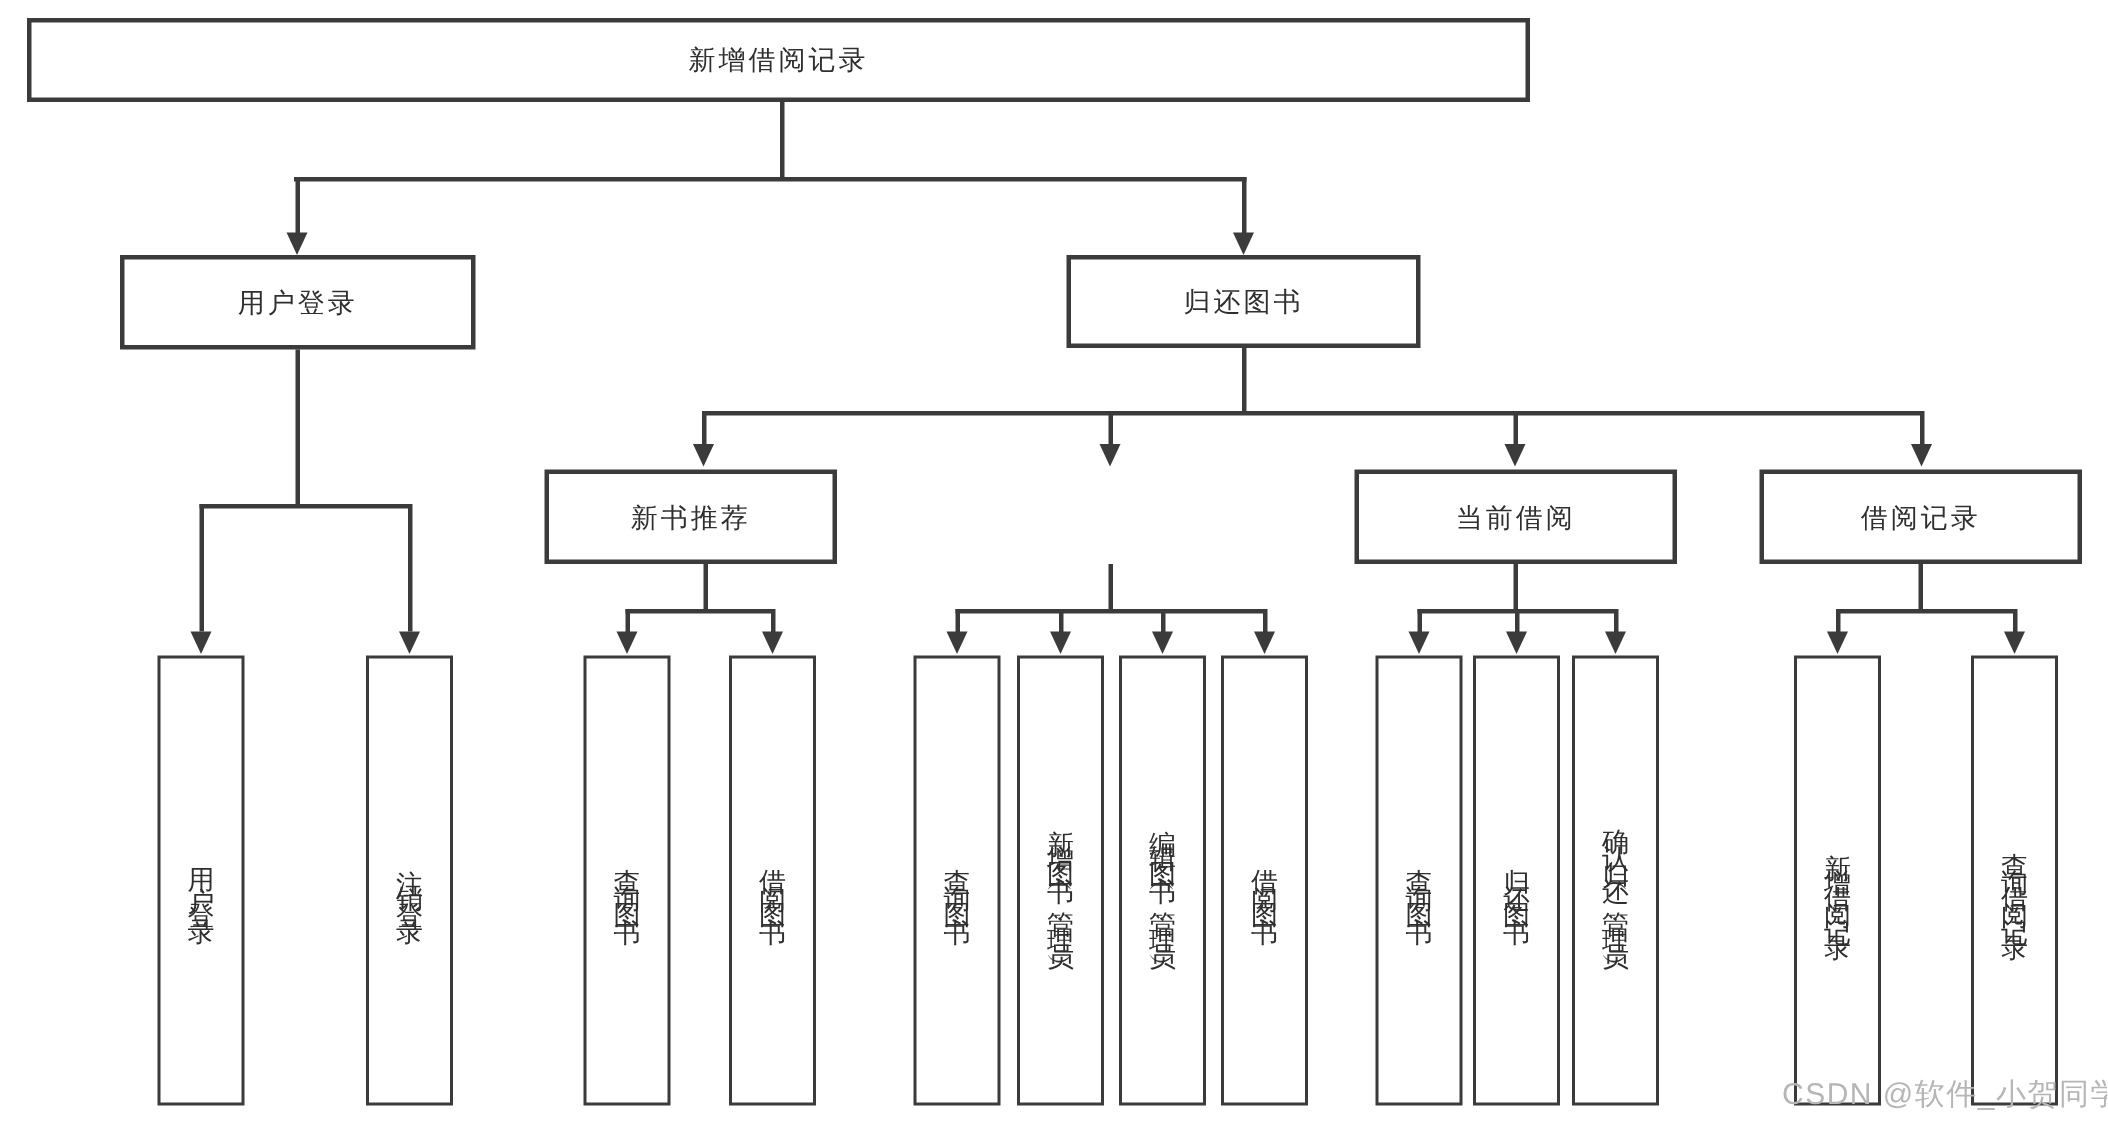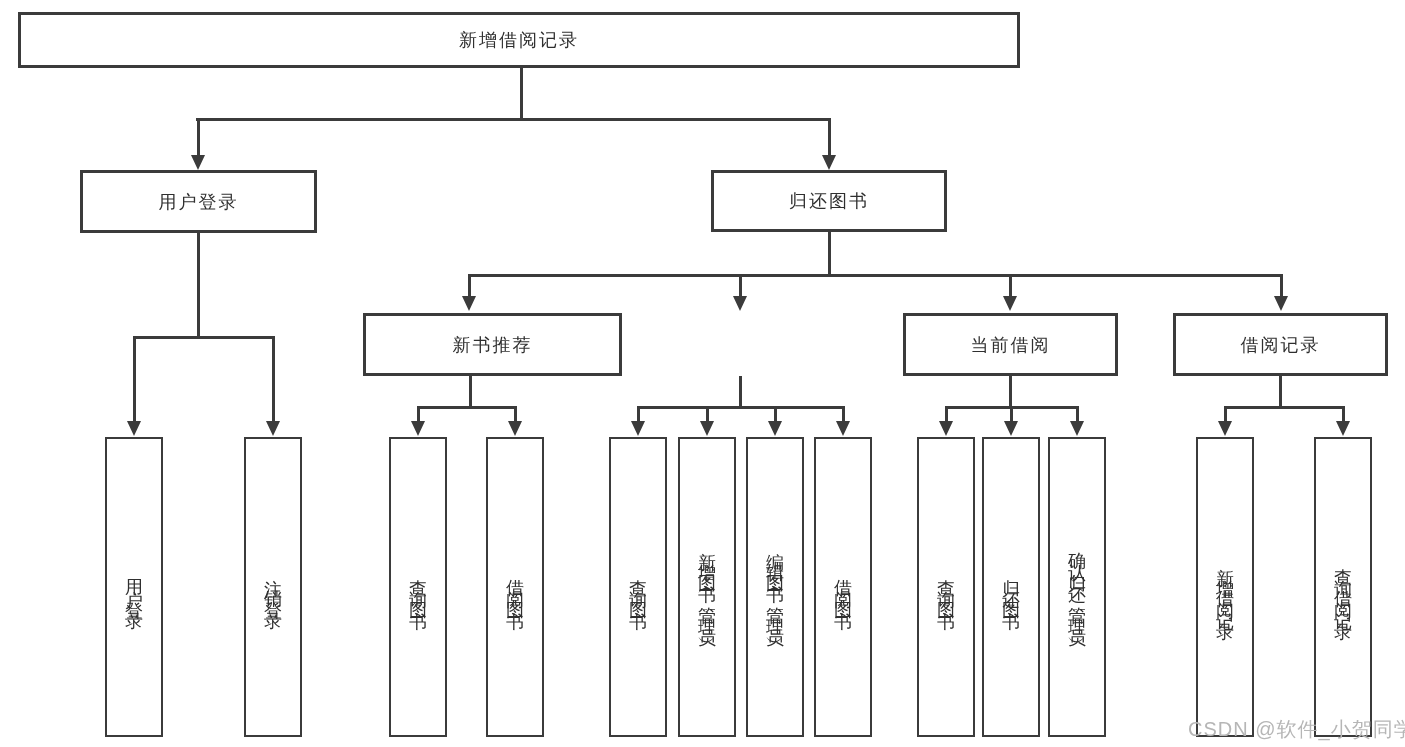--- a/index.html
+++ b/index.html
@@ -85,21 +85,21 @@
   <div class="hl" style="left:468px; top:274px; width:814px;"></div>
   <div class="vl" style="left:468px; top:274px; height:23px;"></div>
   <div class="ah" style="left:462px; top:296px;"></div>
   <div class="vl" style="left:739px; top:274px; height:23px;"></div>
   <div class="ah" style="left:733px; top:296px;"></div>
   <div class="vl" style="left:1009px; top:274px; height:23px;"></div>
   <div class="ah" style="left:1003px; top:296px;"></div>
   <div class="vl" style="left:1280px; top:274px; height:23px;"></div>
   <div class="ah" style="left:1274px; top:296px;"></div>
 
-  <div class="node" style="left:363px; top:313px; width:259px; height:63px;font-family:Liberation Mono, monospace;">新书推荐</div>
+  <div class="node" style="left:363px; top:313px; width:195px; height:63px;font-family:Liberation Mono, monospace;">新书推荐</div>
   <div class="node" style="left:1173px; top:313px; width:215px; height:63px;">借阅记录</div>
   <div class="node" style="left:903px; top:313px; width:215px; height:63px;">当前借阅</div>
 
   <div class="vl" style="left:469px; top:376px; height:30px;"></div>
   <div class="hl" style="left:417px; top:406px; width:99px;"></div>
   <div class="vl" style="left:417px; top:406px; height:16px;"></div>
   <div class="ah" style="left:411px; top:421px;"></div>
   <div class="vl" style="left:514px; top:406px; height:16px;"></div>
   <div class="ah" style="left:508px; top:421px;"></div>
 

